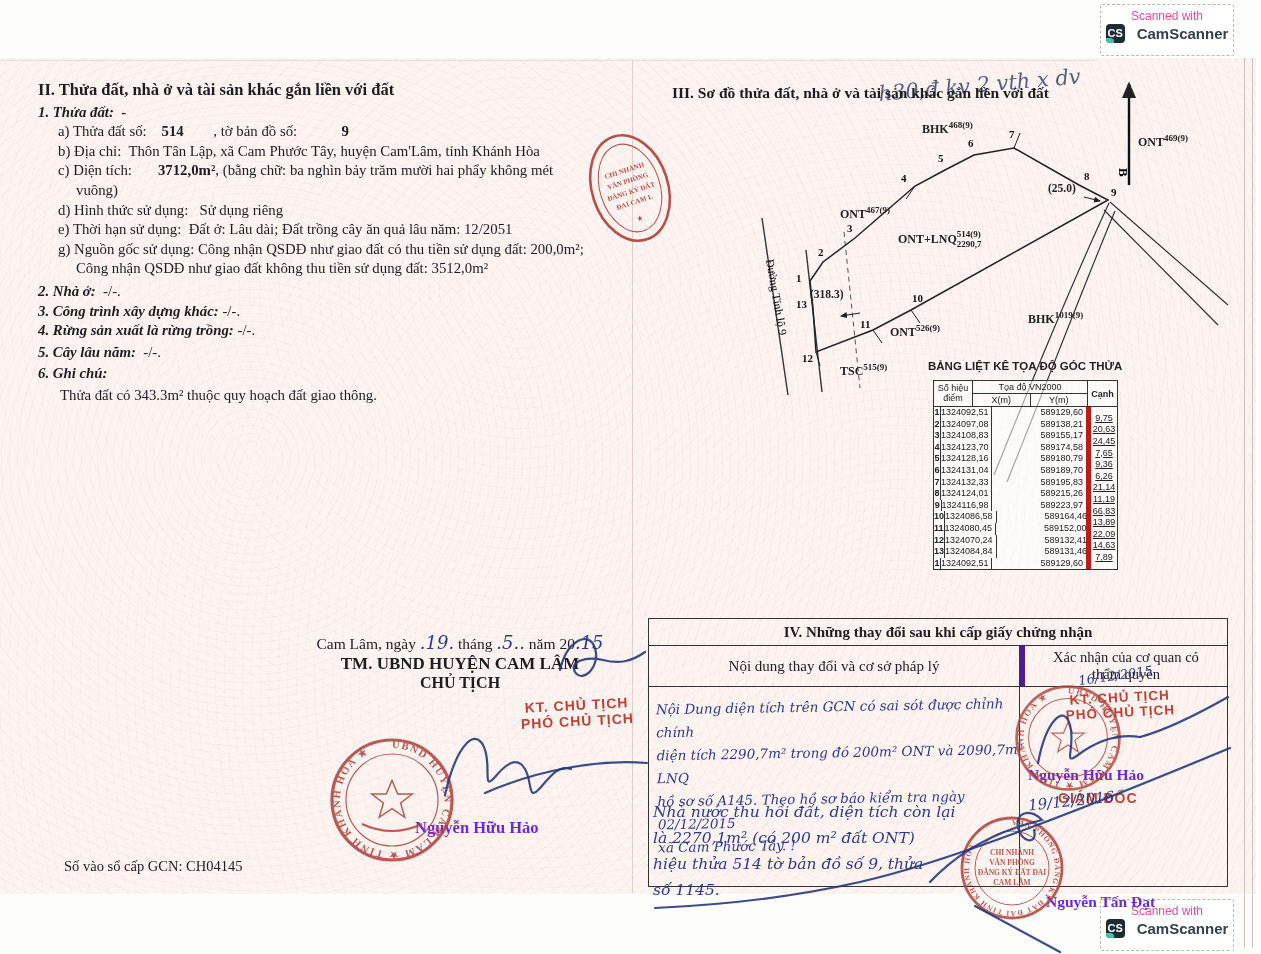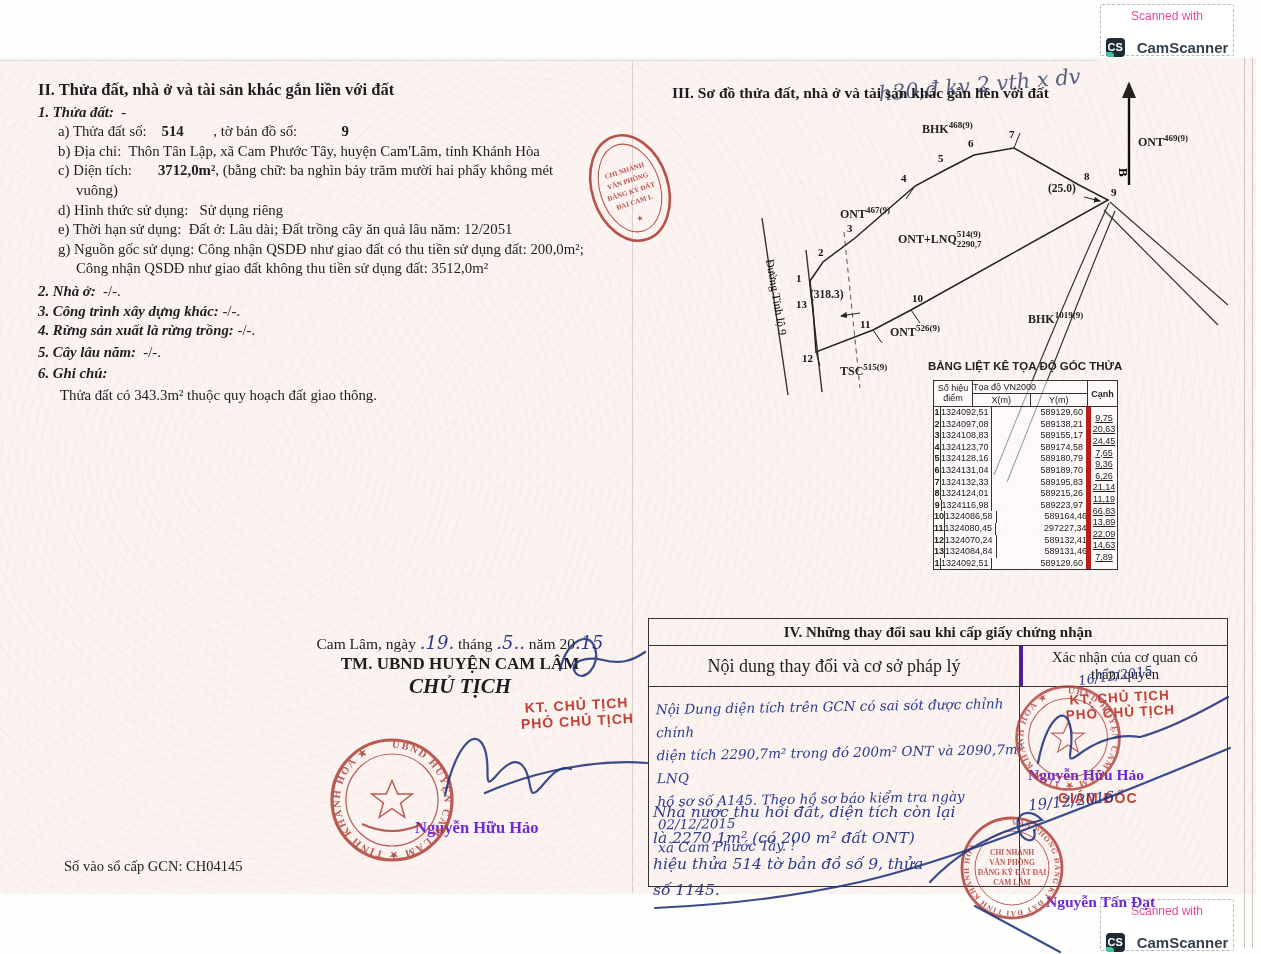--- a/index.html
+++ b/index.html
@@ -14,21 +14,21 @@
       repeating-radial-gradient(circle at 900px 620px, rgba(205,130,125,0.035) 0 1px, transparent 1px 9px),
       #fbf4f1;}
   .foldline{position:absolute;width:1px;background:rgba(170,140,130,0.35);}
   .edgeline{position:absolute;width:1px;background:#c9c2bd;}
   .topline{position:absolute;height:1px;background:#e3dcd8;}
 
   
   .badge{position:absolute;width:132px;height:50px;background:#fff;border:1px dashed #b9b9b9;
          border-radius:2px;text-align:center;font-family:"Liberation Sans",sans-serif;}
   .badge .sw{font-size:12px;color:#ec4899;margin-top:4px;}
-  .badge .row{display:flex;align-items:center;justify-content:center;gap:12px;margin-top:15px;}
+  .badge .row{display:flex;align-items:center;justify-content:center;gap:12px;margin-top:1px;}
   .cslogo{display:inline-block;width:19px;height:19px;background:#1d2b33;color:#fff;border-radius:4px;
           font-size:11px;font-weight:bold;line-height:19px;position:relative;}
   .cslogo::after{content:"";position:absolute;left:0;bottom:0;width:8px;height:5px;
                  background:#3ec6a8;border-radius:0 4px 0 4px;}
   .csname{font-size:15px;font-weight:bold;color:#35404a;}
 
   
   #col-left{position:absolute;left:38px;top:80px;width:600px;font-size:14.8px;line-height:19.6px;}
   .h2head{font-size:16.5px;font-weight:bold;margin-bottom:3px;}
   .bi{font-weight:bold;font-style:italic;}
@@ -52,41 +52,41 @@
   .dim{position:absolute;font-size:11.5px;font-weight:bold;color:#222;}
 
   
   #coord-title{position:absolute;left:928px;top:360px;width:200px;font-family:"Liberation Sans",sans-serif;
                font-size:11.5px;font-weight:bold;color:#222;}
   #coord-table{position:absolute;left:933px;top:380px;width:183px;border:1.5px solid #333;
                font-family:"Liberation Sans",sans-serif;font-size:9px;color:#222;background:rgba(255,255,255,0.55);}
   .thead{display:flex;border-bottom:1px solid #333;}
   .th-point{width:38px;text-align:center;border-right:1px solid #333;padding:2px 0;}
   .th-mid{width:114px;border-right:1px solid #333;}
-  .th-mid .t{border-bottom:1px solid #333;padding:1px 0;}
+  .th-mid .t{text-align:center;border-bottom:1px solid #333;padding:1px 0;}
   .th-xy{display:flex;}
   .th-xy div{width:57px;text-align:center;padding:1px 0;}
   .th-xy div:first-child{border-right:1px solid #333;}
   .th-edge{flex:1;display:flex;align-items:center;justify-content:center;font-weight:bold;}
   .tbody{display:flex;}
   .rows{width:152px;}
   .crow{display:flex;height:11.6px;line-height:11.6px;}
   .cc{display:block;}
   .c0{width:38px;text-align:center;border-right:1px solid #333;font-weight:bold;}
   .c1{width:61px;text-align:right;padding-right:3px;border-right:1px solid #333;}
   .c2{width:49px;text-align:right;padding-right:3px;margin-left:48px;}
   .edges{flex:1;border-left:5px solid #b91c1c;padding-top:5.8px;text-decoration:underline;}
   .edgeval{height:11.6px;line-height:11.6px;text-align:center;}
 
   
   #sec4{position:absolute;left:648px;top:618px;width:578px;height:267px;border:1.5px solid #333;}
   .s4title{height:26px;display:flex;align-items:center;justify-content:center;
            font-size:15px;font-weight:bold;border-bottom:1px solid #333;}
   .s4head{display:flex;height:40px;border-bottom:1px solid #333;}
-  .s4hl{width:370px;border-right:4px solid #4c1d95;display:flex;align-items:center;justify-content:center;font-size:18px;}
+  .s4hl{width:370px;border-right:6px solid #4c1d95;display:flex;align-items:center;justify-content:center;font-size:15px;}
   .s4hr{flex:1;display:flex;align-items:center;justify-content:center;text-align:center;font-size:14.5px;line-height:1.2;}
   .s4body{position:relative;height:199px;}
   .s4div{position:absolute;left:370px;top:0;width:1px;height:199px;background:#333;}
   .hwblock{position:absolute;font-style:italic;color:#2b3a8c;font-family:"DejaVu Serif",serif;}
 
   svg text{font-family:"Liberation Serif",serif;}
   .sigpath{stroke:#26377f;stroke-width:2.2;fill:none;stroke-linecap:round;opacity:0.9;}
 </style>
 </head>
 <body>
@@ -135,21 +135,21 @@
 
   <div class="abs hw" style="left:878px;top:68px;width:320px;font-size:21px;transform:rotate(-5deg);color:#3a4470;opacity:.85;">h30,đ kv 2 vth x dv</div>
 
   <div class="abs" style="left:250px;top:632px;width:420px;font-size:15.5px;">
     <div class="centerline">
       <span>Cam Lâm, ngày</span> <span class="hw" style="font-size:18px;">.19.</span>
       <span>tháng</span> <span class="hw" style="font-size:18px;">.5..</span>
       <span>năm 20</span><span class="hw" style="font-size:18px;">.15</span>
     </div>
     <div class="centerline b" style="font-size:17px;margin-top:1px;">TM. UBND HUYỆN CAM LÂM</div>
-    <div class="centerline b" style="font-size:21px;font-style:italic;">CHỦ TỊCH</div>
+    <div class="centerline b" style="font-size:16px;">CHỦ TỊCH</div>
   </div>
   <div class="abs stampred" style="left:497px;top:697px;width:160px;text-align:center;font-size:14px;transform:rotate(-3deg);letter-spacing:1px;">
     <div>KT. CHỦ TỊCH</div>
     <div>PHÓ CHỦ TỊCH</div>
   </div>
   <div class="abs red b" style="left:415px;top:818px;font-size:16.5px;">Nguyễn Hữu Hảo</div>
   <div class="abs" style="left:64px;top:858px;font-size:14.5px;">Số vào sổ cấp GCN: CH04145</div>
 
   <svg class="abs" style="left:322px;top:730px;opacity:.85;" width="140" height="140" viewBox="-70 -70 140 140">
     <circle r="60" fill="none" stroke="#b0403a" stroke-width="3.2"></circle>
@@ -311,21 +311,21 @@
             <span class="cc c2">589223,97</span>
           </div>
           <div class="crow">
             <span class="cc c0">10</span>
             <span class="cc c1">1324086,58</span>
             <span class="cc c2">589164,46</span>
           </div>
           <div class="crow">
             <span class="cc c0">11</span>
             <span class="cc c1">1324080,45</span>
-            <span class="cc c2">297227,34</span>
+            <span class="cc c2">589152,00</span>
           </div>
           <div class="crow">
             <span class="cc c0">12</span>
             <span class="cc c1">1324070,24</span>
             <span class="cc c2">589132,41</span>
           </div>
           <div class="crow">
             <span class="cc c0">13</span>
             <span class="cc c1">1324084,84</span>
             <span class="cc c2">589131,46</span>

